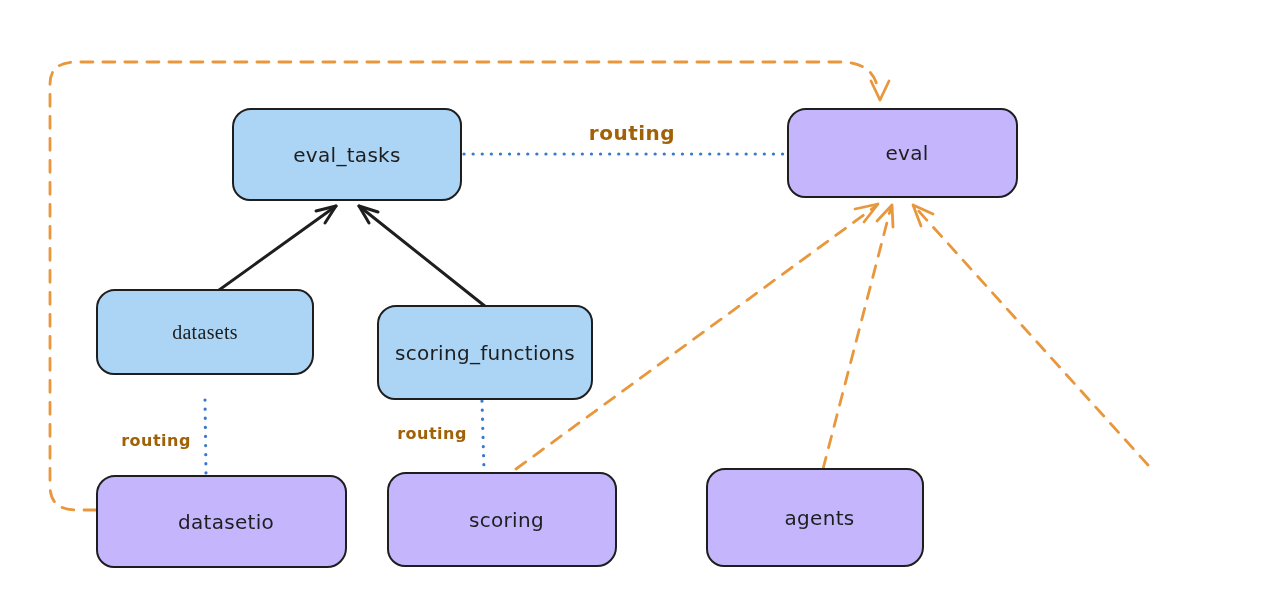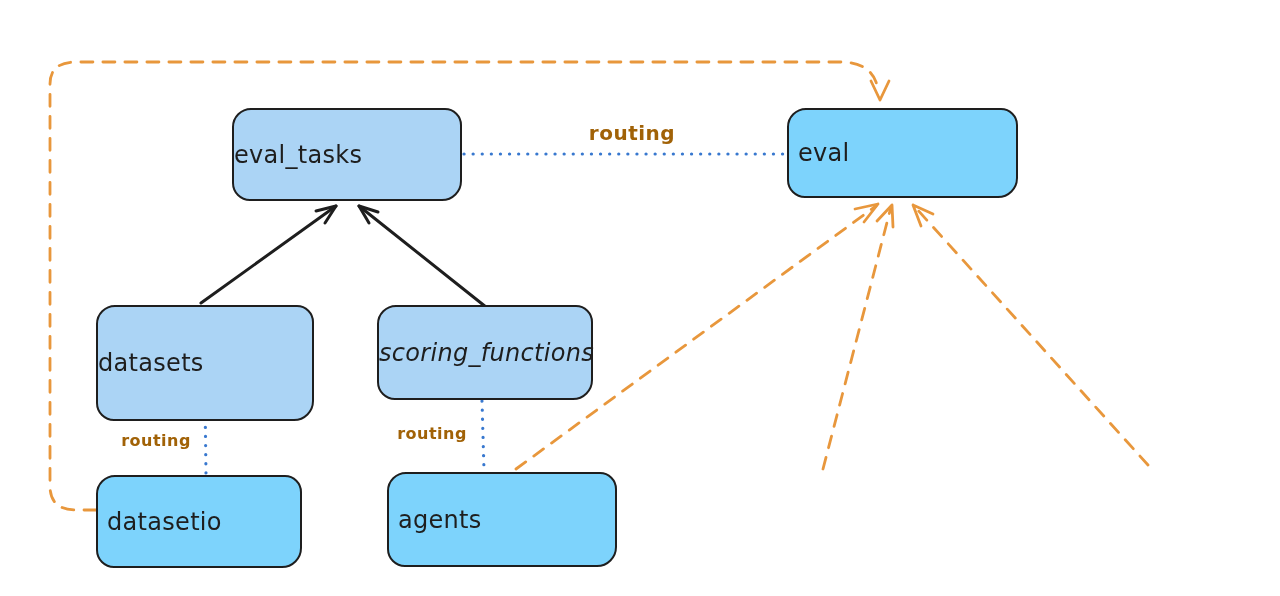--- a/index.html
+++ b/index.html
@@ -19,30 +19,30 @@
   }
   .edges-svg {
     position: absolute;
     left: 0; top: 0;
     width: 1280px; height: 596px;
   }
   .node {
     position: absolute;
     display: flex;
     align-items: center;
-    justify-content: flex-start;
+    justify-content: center;
     border: 2.6px solid #1e1e1e;
     color: #1e1e1e;
-    font-size: 24px;
+    font-size: 20px;
     letter-spacing: 0.3px;
     box-sizing: border-box;
     border-radius: 19px 17px 20px 18px;
   }
   .node.blue  { background: #abd4f5; }
-  .node.green { background: #7dd3fc; padding-left: 9px; }
+  .node.green { background: #c4b5fd; padding-left: 9px; }
   .edge-label {
     position: absolute;
     color: #a16207;
     font-weight: 600;
     transform: translate(-50%, -50%);
     letter-spacing: 0.5px;
     white-space: nowrap;
   }
   .edge-label.lg { font-size: 20px; }
   .edge-label.sm { font-size: 16px; }
@@ -86,35 +86,38 @@
   </svg>
 
   <div class="node blue" style="left:232px; top:108px; width:230px; height:93px;">
     <span>eval_tasks</span>
   </div>
 
   <div class="node green" style="left:787px; top:108px; width:231px; height:90px;">
     <span>eval</span>
   </div>
 
-  <div class="node blue" style="left:96px; top:305px; width:218px; height:116px;">
+  <div class="node blue" style="left:96px; top:289px; width:218px; height:86px;font-family:Liberation Serif, serif;">
     <span>datasets</span>
   </div>
 
-  <div class="node blue" style="left:377px; top:305px; width:216px; height:95px;font-style:italic;">
+  <div class="node blue" style="left:377px; top:305px; width:216px; height:95px;">
     <span>scoring_functions</span>
   </div>
 
-  <div class="node green" style="left:96px; top:475px; width:206px; height:93px;">
+  <div class="node green" style="left:96px; top:475px; width:251px; height:93px;">
     <span>datasetio</span>
   </div>
 
   <div class="node green" style="left:387px; top:472px; width:230px; height:95px;">
+    <span>scoring</span>
+  </div>
+
+  <div class="node green" style="left:706px; top:468px; width:218px; height:99px;">
     <span>agents</span>
   </div>
-
 
 
   <div class="edge-label lg" style="left:632px; top:133px;">routing</div>
   <div class="edge-label sm" style="left:156px; top:440px;">routing</div>
   <div class="edge-label sm" style="left:432px; top:433px;">routing</div>
 
 </div>
 
 </body></html>

